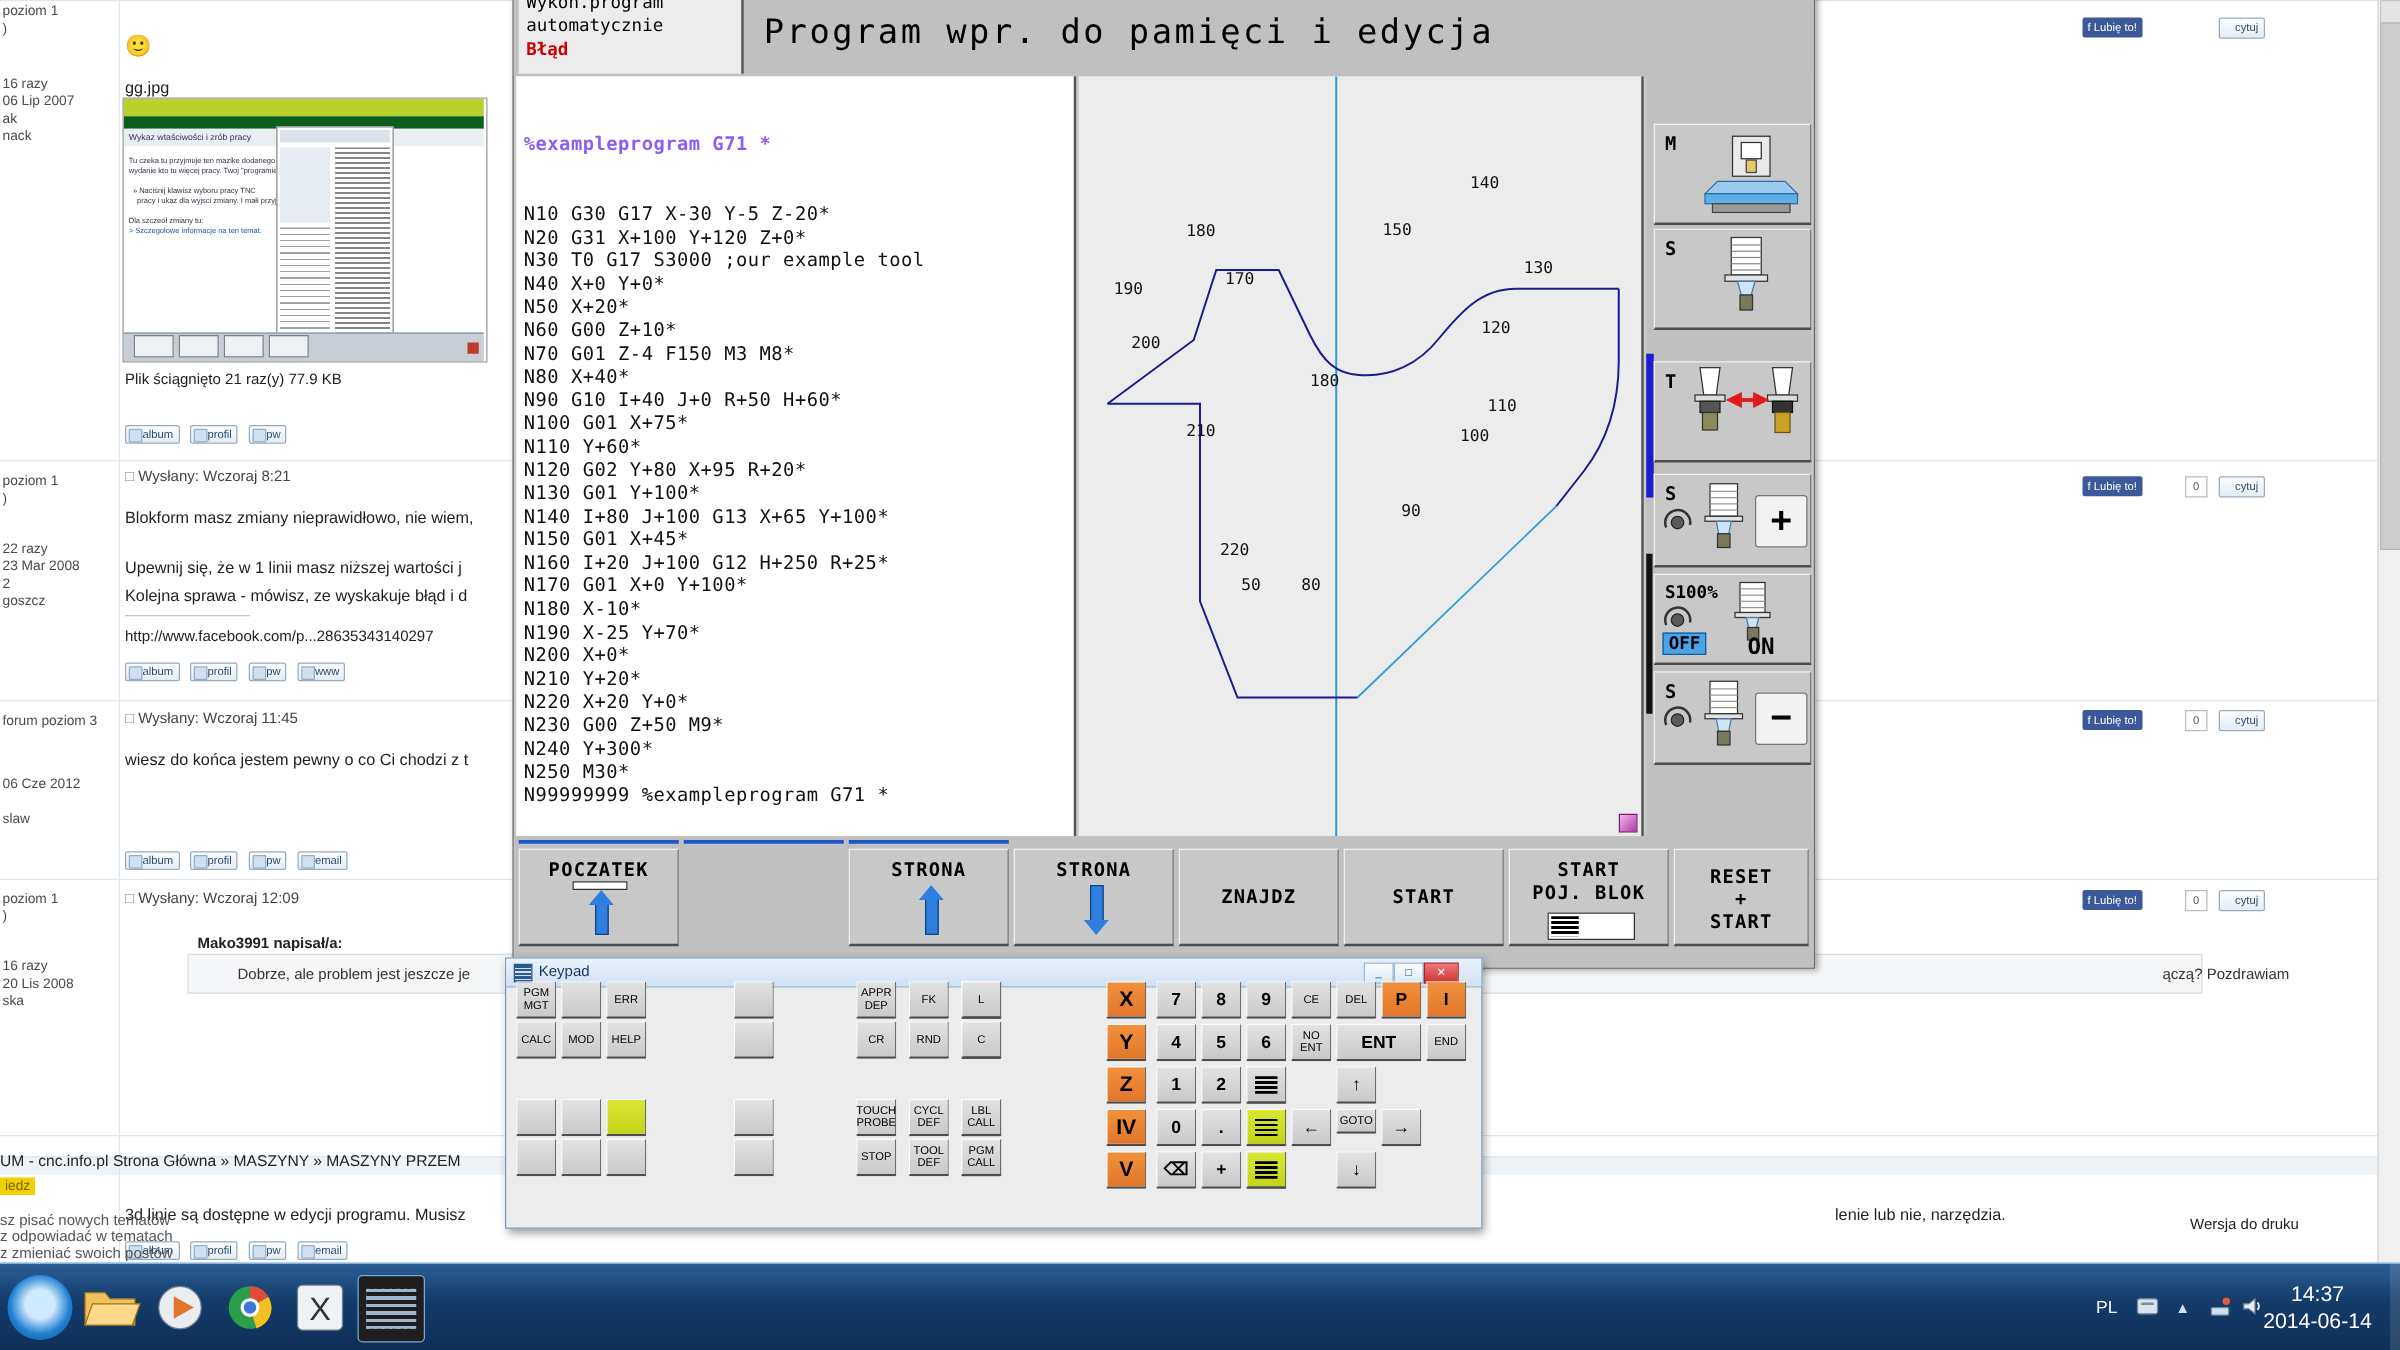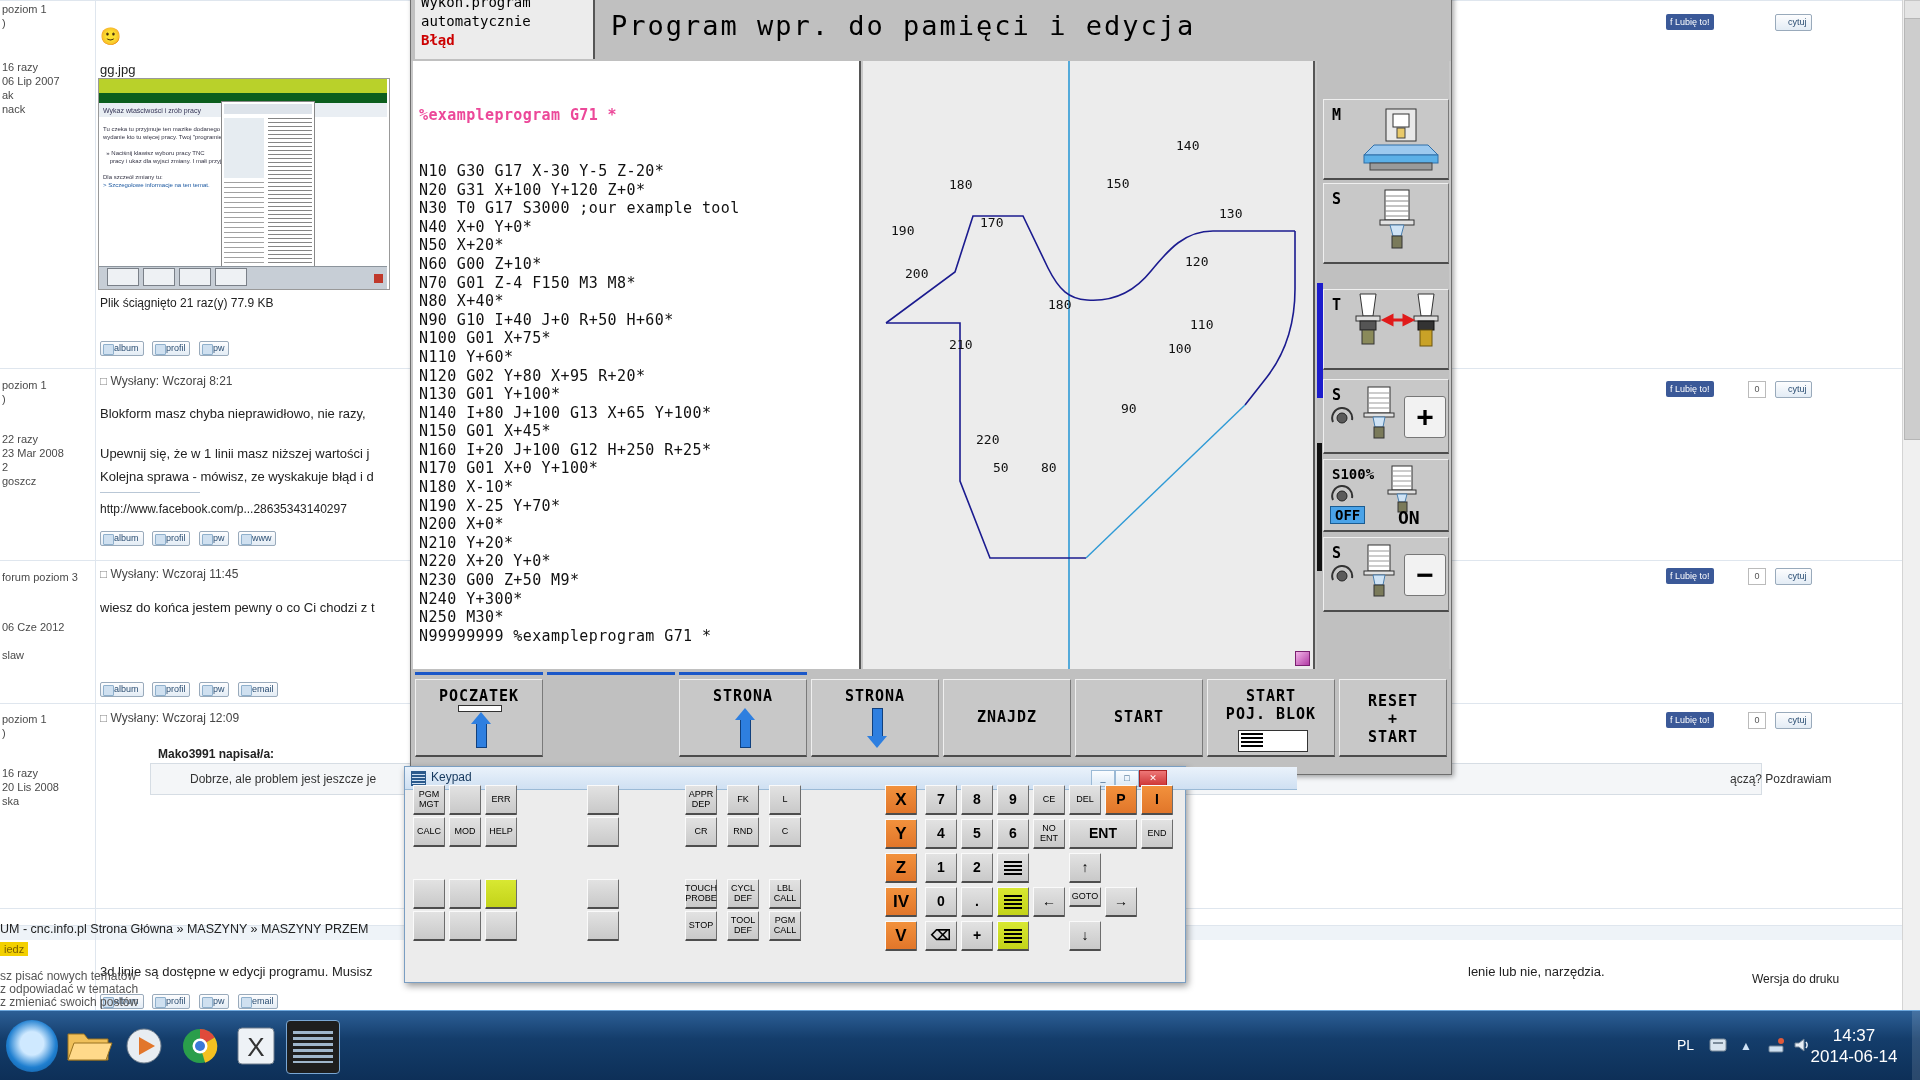--- a/index.html
+++ b/index.html
@@ -39,21 +39,21 @@
   #mode-box .err{color:#cc0000;font-weight:bold;}
   #title-box{position:absolute;left:188px;top:2px;width:848px;height:68px;background:#c0c0c0;
              font-family:"DejaVu Sans Mono",monospace;font-size:27px;color:#000;
              padding-left:12px;box-sizing:border-box;display:flex;align-items:center;
              letter-spacing:2px;}
   #tnc-body{position:absolute;left:0;top:72px;width:1040px;height:608px;}
   #prog-pane{position:absolute;left:2px;top:0;width:448px;height:608px;background:#fff;
              border-right:2px solid #555;font-family:"DejaVu Sans Mono",monospace;
              font-size:15px;line-height:18.6px;color:#111;padding:8px 0 0 6px;
              box-sizing:border-box;white-space:pre;letter-spacing:.4px;}
-  #prog-pane .hdr{color:#ec4899;font-weight:bold;}
+  #prog-pane .hdr{color:#8b5cf6;font-weight:bold;}
   #gfx-pane{position:absolute;left:452px;top:0;width:450px;height:608px;background:#ececec;
             border-right:2px solid #555;overflow:hidden;}
   #softkeys-v{position:absolute;left:906px;top:0;width:132px;height:608px;background:#c0c0c0;}
   .skv{position:absolute;left:6px;width:124px;background:#c8c8c8;
         border-top:1px solid #efefef;border-left:1px solid #efefef;
         border-right:1px solid #7a7a7a;border-bottom:2px solid #4c4c4c;}
   .skv .lbl{position:absolute;left:8px;top:6px;font-family:"DejaVu Sans Mono",monospace;
             font-size:15px;font-weight:bold;color:#000;}
   .blue-marker{position:absolute;width:6px;background:#1c1ccc;left:0;}
   #tnc-footer{position:absolute;left:0;top:680px;width:1040px;height:105px;background:#c0c0c0;}
@@ -184,21 +184,21 @@
 
   <div class="btnrow" style="left:100px;top:337px;">
     <span class="minibtn">album</span>
     <span class="minibtn">profil</span>
     <span class="minibtn">pw</span>
   </div>
 
   <div class="postbody" style="left:100px;top:372px;font-size:12px;color:#444;">
     <span style="color:#888">□ </span><span>Wysłany: Wczoraj 8:21</span>
   </div>
-  <div class="postbody" style="left:100px;top:404px;">Blokform masz chyba nieprawidłowo, nie razy,</div>
+  <div class="postbody" style="left:100px;top:404px;">Blokform masz zmiany nieprawidłowo, nie wiem,</div>
   <div class="postbody" style="left:100px;top:444px;">Upewnij się, że w 1 linii masz niższej wartości j</div>
   <div class="postbody" style="left:100px;top:467px;">Kolejna sprawa - mówisz, ze wyskakuje błąd i d</div>
   <div class="hrule" style="left:100px;top:492px;width:100px;"></div>
   <div class="postbody bluetxt" style="left:100px;top:500px;font-size:12px;">http://www.facebook.com/p...28635343140297</div>
   <div class="btnrow" style="left:100px;top:527px;">
     <span class="minibtn">album</span>
     <span class="minibtn">profil</span>
     <span class="minibtn">pw</span>
     <span class="minibtn">www</span>
   </div>
@@ -500,21 +500,21 @@
 
     <div class="skh" style="left:928px;width:108px;padding-top:12px;line-height:18px;">
       <span>RESET</span><br>
       <span>+</span><br>
       <span>START</span>
     </div>
   </div>
 </div>
 
 <div id="keypad" style="width: 780px;">
-  <div id="kp-title" style="width: 892px;">
+  <div id="kp-title" style="width: 780px;">
     <div id="kp-grid-icon"></div>
     <div class="t">Keypad</div>
     <div class="kpwinbtn" style="left: 686px;">_</div>
     <div class="kpwinbtn" style="left: 710px;">□</div>
     <div class="kpwinbtn" style="left: 734px; width: 26px; background: linear-gradient(rgb(238, 119, 119), rgb(204, 51, 51)); color: rgb(255, 255, 255); border-color: rgb(170, 34, 34);">✕</div>
   </div>
   <div id="kp-keys">
       <div class="key" style="left: 8px; top: 18px; width: 32px; height: 30px;">
         <span>PGM</span>
         <span>MGT</span>

